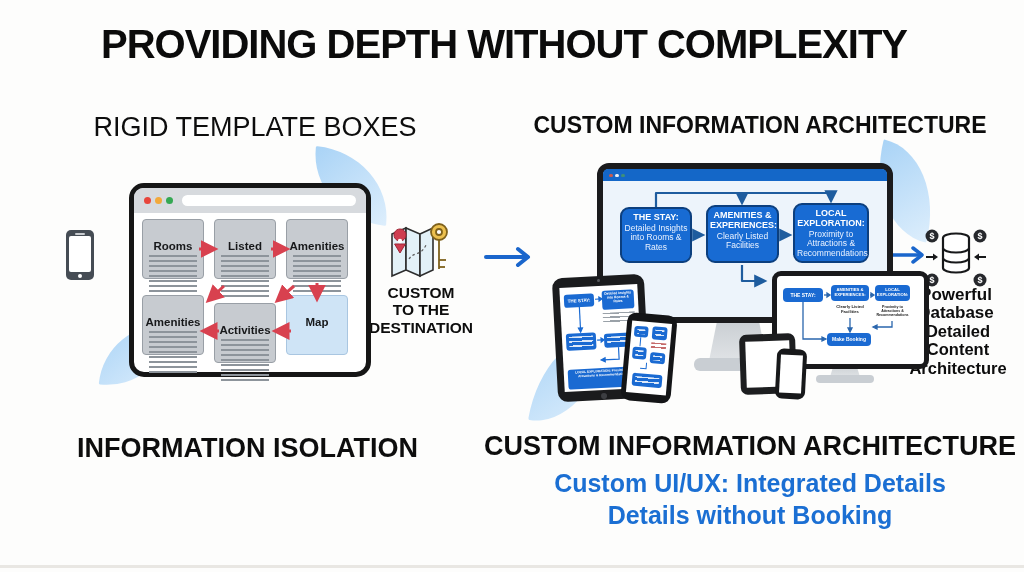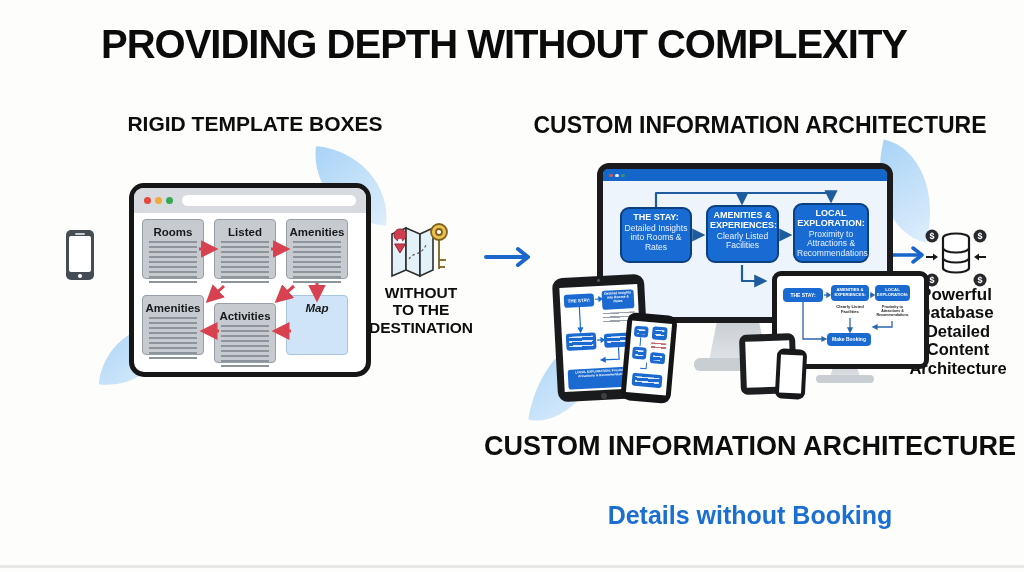--- a/index.html
+++ b/index.html
@@ -3,21 +3,21 @@
 <meta charset="utf-8">
 <style>
   html,body{margin:0;padding:0;background:#fff;}
   .stage{position:relative;width:1024px;height:572px;background:#fdfdfc;overflow:hidden;
          font-family:"Liberation Sans",sans-serif;color:#0d0d0d;}
   .abs{position:absolute;}
   .ctr{text-align:center;}
   .pre{white-space:pre-line;}
 
   .main-title{left:0;right:16px;top:22px;font-size:40px;font-weight:800;letter-spacing:-1px;color:#0b0b0b;}
-  .head-left{left:60px;top:112px;width:390px;font-size:21px;font-weight:700;}
+  .head-left{left:60px;top:112px;width:390px;font-size:27px;font-weight:400;}
   .head-right{left:520px;top:112px;width:480px;font-size:23px;font-weight:800;}
 
   
   .blob{background:linear-gradient(135deg,#a9d3f6,#ddeefc);z-index:0;}
   .blob-a{left:312px;top:150px;width:78px;height:72px;border-radius:2% 98% 2% 98%;transform:rotate(6deg);}
   .blob-b{left:102px;top:322px;width:66px;height:66px;border-radius:98% 2% 98% 2%;transform:rotate(6deg);}
   .blob-c{left:872px;top:146px;width:66px;height:90px;border-radius:2% 98% 2% 98%;transform:rotate(14deg);}
   .blob-d{left:536px;top:330px;width:64px;height:96px;border-radius:98% 2% 98% 2%;transform:rotate(10deg);}
 
   
@@ -28,21 +28,21 @@
   .caption-sm{font-size:16.5px;font-weight:700;line-height:1.08;color:#141414;}
 
   
   .browser{left:129px;top:183px;width:232px;height:184px;background:#fff;border:5px solid #161616;
            border-radius:15px;z-index:1;box-sizing:content-box;}
   .bbar{position:relative;height:25px;background:#d7dade;border-radius:9px 9px 0 0;}
   .dot{position:absolute;top:9px;width:7px;height:7px;border-radius:50%;}
   .pill{position:absolute;left:48px;right:10px;top:7px;height:11px;background:#fff;border-radius:6px;}
   .bcontent{position:relative;height:149px;}
   .tbox{position:absolute;width:62px;height:60px;background:#c7cbd0;border:1px solid #999fa6;border-radius:4px;box-sizing:border-box;}
-  .tbox .tl{display:block;text-align:center;font-size:11.5px;font-weight:700;margin-top:6px;color:#17181a;}
+  .tbox .tl{display:block;text-align:center;font-size:11.5px;font-weight:700;margin-top:20px;color:#17181a;}
   .tbox .lines{margin:3px 6px 0 6px;height:44px;
       background:repeating-linear-gradient(to bottom,#8d949b 0 2px,rgba(0,0,0,0) 2px 5px);}
   .tbox.mapbox{background:#cfe4f6;border-color:#a9c6e1;}
   .ovl{position:absolute;left:0;top:0;}
 
   
   .gateway-cap{left:350px;top:284px;width:142px;font-size:15.5px;font-weight:700;line-height:1.12;}
 
   
   .monitor{left:597px;top:163px;width:284px;height:148px;border:6px solid #1b1b1d;border-radius:12px;
@@ -144,21 +144,21 @@
         <div class="lines"></div>
       </div>
       <div class="tbox" style="left:8px;top:82px;">
         <span class="tl">Amenities</span>
         <div class="lines"></div>
       </div>
       <div class="tbox" style="left:80px;top:90px;">
         <span class="tl">Activities</span>
         <div class="lines"></div>
       </div>
-      <div class="tbox mapbox" style="left:152px;top:82px;font-style:italic;">
+      <div class="tbox mapbox" style="left:152px;top:82px;">
         <span class="tl">Map</span>
       </div>
       <svg class="ovl" width="222" height="149">
         <defs>
           <marker id="rh" markerWidth="7" markerHeight="7" refX="4.5" refY="3" orient="auto">
             <path d="M0,0 L6,3 L0,6 Z" fill="#d8414f"></path>
           </marker>
         </defs>
         <g stroke="#d8414f" stroke-width="3" fill="none">
           <line x1="65" y1="36" x2="80" y2="36" marker-end="url(#rh)"></line>
@@ -186,21 +186,21 @@
       <circle cx="14" cy="22" r="2.2" fill="#fff"></circle>
     </g>
     <g stroke="#7e611c" stroke-width="1.8" fill="#ecc04f">
       <circle cx="53" cy="13" r="8"></circle>
       <circle cx="53" cy="13" r="3" fill="#fff"></circle>
       <line x1="53" y1="21" x2="53" y2="50"></line>
       <line x1="53" y1="41" x2="60" y2="41"></line>
       <line x1="53" y1="48" x2="59" y2="48"></line>
     </g>
   </svg>
-  <div class="abs ctr pre gateway-cap">WITHOUT
+  <div class="abs ctr pre gateway-cap">CUSTOM
 TO THE
 DESTINATION</div>
 
   <svg class="abs" style="left:483px;top:246px;" width="52" height="22">
     <g stroke="#1a66cc" stroke-width="4" fill="none" stroke-linecap="round" stroke-linejoin="round">
       <line x1="3" y1="11" x2="44" y2="11"></line>
       <polyline points="35,3 45,11 35,19"></polyline>
     </g>
   </svg>
 
@@ -363,16 +363,18 @@
       <line x1="62" y1="30" x2="52" y2="30"></line>
         <path d="M55,26.5 L50,30 L55,33.5 Z" fill="#17181a" stroke="none"></path>
     </g>
   </svg>
   <div class="abs ctr pre db-cap">Powerful
 Database</div>
   <div class="abs ctr pre arch-cap">Detailed
 Content
 Architecture</div>
 
+  <div class="abs ctr foot-left">INFORMATION ISOLATION</div>
   <div class="abs ctr foot-right">CUSTOM INFORMATION ARCHITECTURE</div>
+  <div class="abs ctr foot-blue1">Custom UI/UX: Integrated Details</div>
   <div class="abs ctr foot-blue2">Details without Booking</div>
   <div class="abs bottom-line"></div>
 </div>
 
 </body></html>

